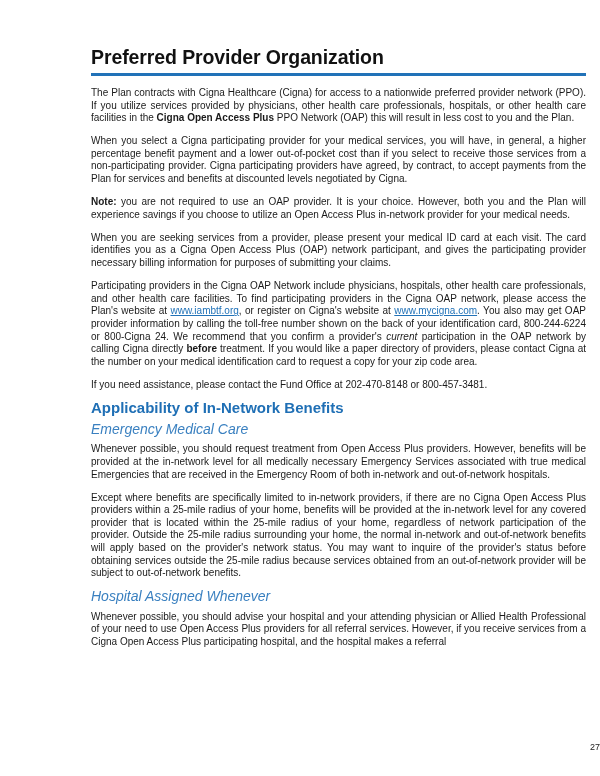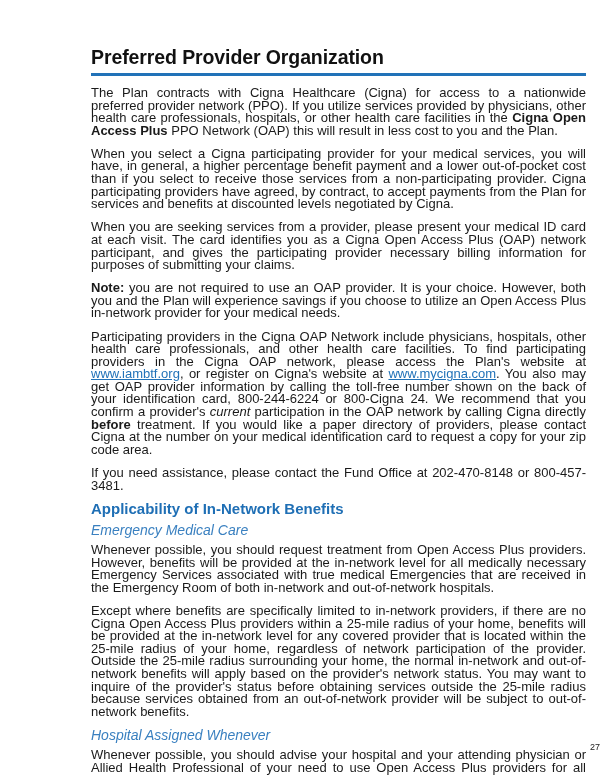--- a/index.html
+++ b/index.html
@@ -39,21 +39,21 @@
     color: #111111;
     line-height: 1.15;
   }
   .title-rule {
     height: 2.6px;
     background: #2172b8;
     width: 100%;
     margin: 5px 0 11px 0;
   }
   p.body-par {
-    font-size: 13px;
+    font-size: 10px;
     line-height: 12.6px;
     text-align: justify;
     margin: 0 0 10.5px 0;
     padding: 0;
     color: #1a1a1a;
     hyphens: none;
   }
   p.body-par:last-child {
     margin-bottom: 0;
   }
@@ -97,23 +97,23 @@
 
   <div class="content">
 
     <h1 class="doc-title">Preferred Provider Organization</h1>
     <div class="title-rule"></div>
 
     <p class="body-par"><span>The Plan contracts with Cigna Healthcare (Cigna) for access to a nationwide preferred provider network (PPO). If you utilize services provided by physicians, other health care professionals, hospitals, or other health care facilities in the </span><span class="b">Cigna Open Access Plus</span><span> PPO Network (OAP) this will result in less cost to you and the Plan.</span></p>
 
     <p class="body-par">When you select a Cigna participating provider for your medical services, you will have, in general, a higher percentage benefit payment and a lower out-of-pocket cost than if you select to receive those services from a non-participating provider. Cigna participating providers have agreed, by contract, to accept payments from the Plan for services and benefits at discounted levels negotiated by Cigna.</p>
 
+    <p class="body-par"><span class="b">Note:</span><span> you are not required to use an OAP provider. It is your choice. However, both you and the Plan will experience savings if you choose to utilize an Open Access Plus in-network provider for your medical needs.</span></p>
+
     <p class="body-par">When you are seeking services from a provider, please present your medical ID card at each visit. The card identifies you as a Cigna Open Access Plus (OAP) network participant, and gives the participating provider necessary billing information for purposes of submitting your claims.</p>
-
-    <p class="body-par"><span class="b">Note:</span><span> you are not required to use an OAP provider. It is your choice. However, both you and the Plan will experience savings if you choose to utilize an Open Access Plus in-network provider for your medical needs.</span></p>
 
     <p class="body-par"><span>Participating providers in the Cigna OAP Network include physicians, hospitals, other health care professionals, and other health care facilities. To find participating providers in the Cigna OAP network, please access the Plan's website at </span><span class="doclink">www.iambtf.org</span><span>, or register on Cigna's website at </span><span class="doclink">www.mycigna.com</span><span>. You also may get OAP provider information by calling the toll-free number shown on the back of your identification card, 800-244-6224 or 800-Cigna 24. We recommend that you confirm a provider's </span><span class="i">current</span><span> participation in the OAP network by calling Cigna directly </span><span class="b">before</span><span> treatment. If you would like a paper directory of providers, please contact Cigna at the number on your medical identification card to request a copy for your zip code area.</span></p>
 
     <p class="body-par">If you need assistance, please contact the Fund Office at 202-470-8148 or 800-457-3481.</p>
 
     <h2 class="sect-head">Applicability of In-Network Benefits</h2>
 
 
     <h3 class="sub-head">Emergency Medical Care</h3>
 

